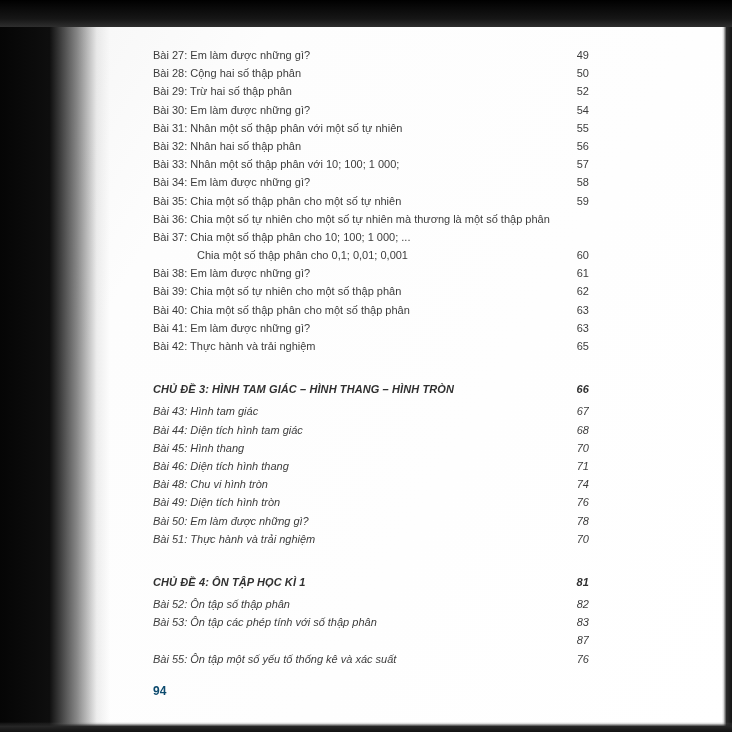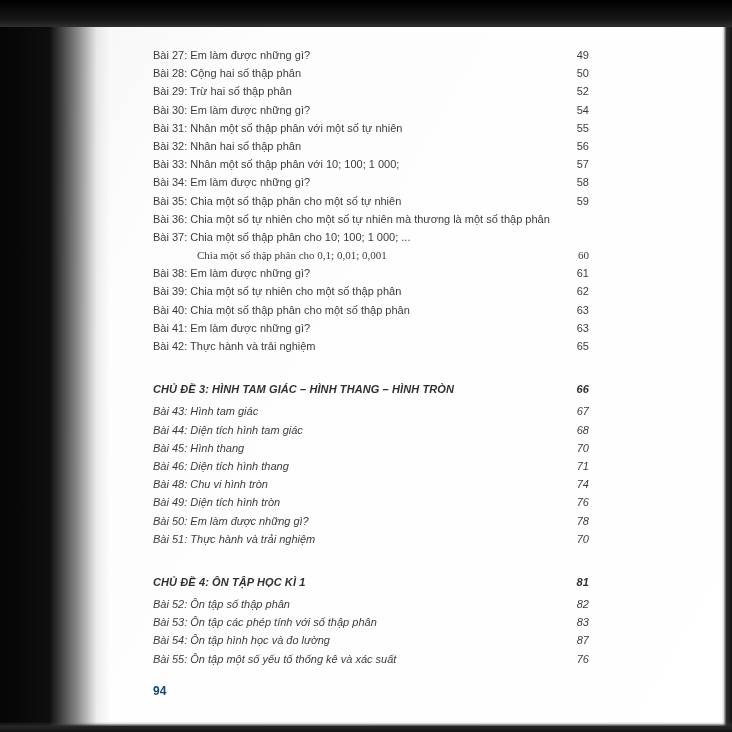--- a/index.html
+++ b/index.html
@@ -55,21 +55,21 @@
     line-height: 18.2px;
     height: 18.2px;
     overflow: hidden;
   }
   .toc-row.heading {
     font-weight: bold;
     color: #303030;
     margin-bottom: 4px;
     letter-spacing: 0.1px;
   }
-  .toc-row.indent { padding-left: 44px; font-family: Liberation Serif, serif; }
+  .toc-row.indent { padding-left: 44px; }
   .toc-label {
     white-space: nowrap;
     flex: 0 1 auto;
   }
   .toc-dots {
     flex: 1 1 auto;
     min-width: 8px;
     margin: 0 4px 3.5px 4px;
     background-image: radial-gradient(circle, #4d4d4d 0.9px, rgba(0,0,0,0) 1.1px);
     background-size: 5px 4px;
@@ -243,21 +243,20 @@
           <span class="toc-label">Bài 52: Ôn tập số thập phân</span>
           <span class="toc-dots"></span>
           <span class="toc-page">82</span>
         </div>
         <div class="toc-row">
           <span class="toc-label">Bài 53: Ôn tập các phép tính với số thập phân</span>
           <span class="toc-dots"></span>
           <span class="toc-page">83</span>
         </div>
         <div class="toc-row">
-          <span class="toc-label">Bài 54: Ôn tập hình học và đo lường</span>
           <span class="toc-dots"></span>
           <span class="toc-page">87</span>
         </div>
         <div class="toc-row">
           <span class="toc-label">Bài 55: Ôn tập một số yếu tố thống kê và xác suất</span>
           <span class="toc-dots"></span>
           <span class="toc-page">76</span>
         </div>
       </div>
     </div>

